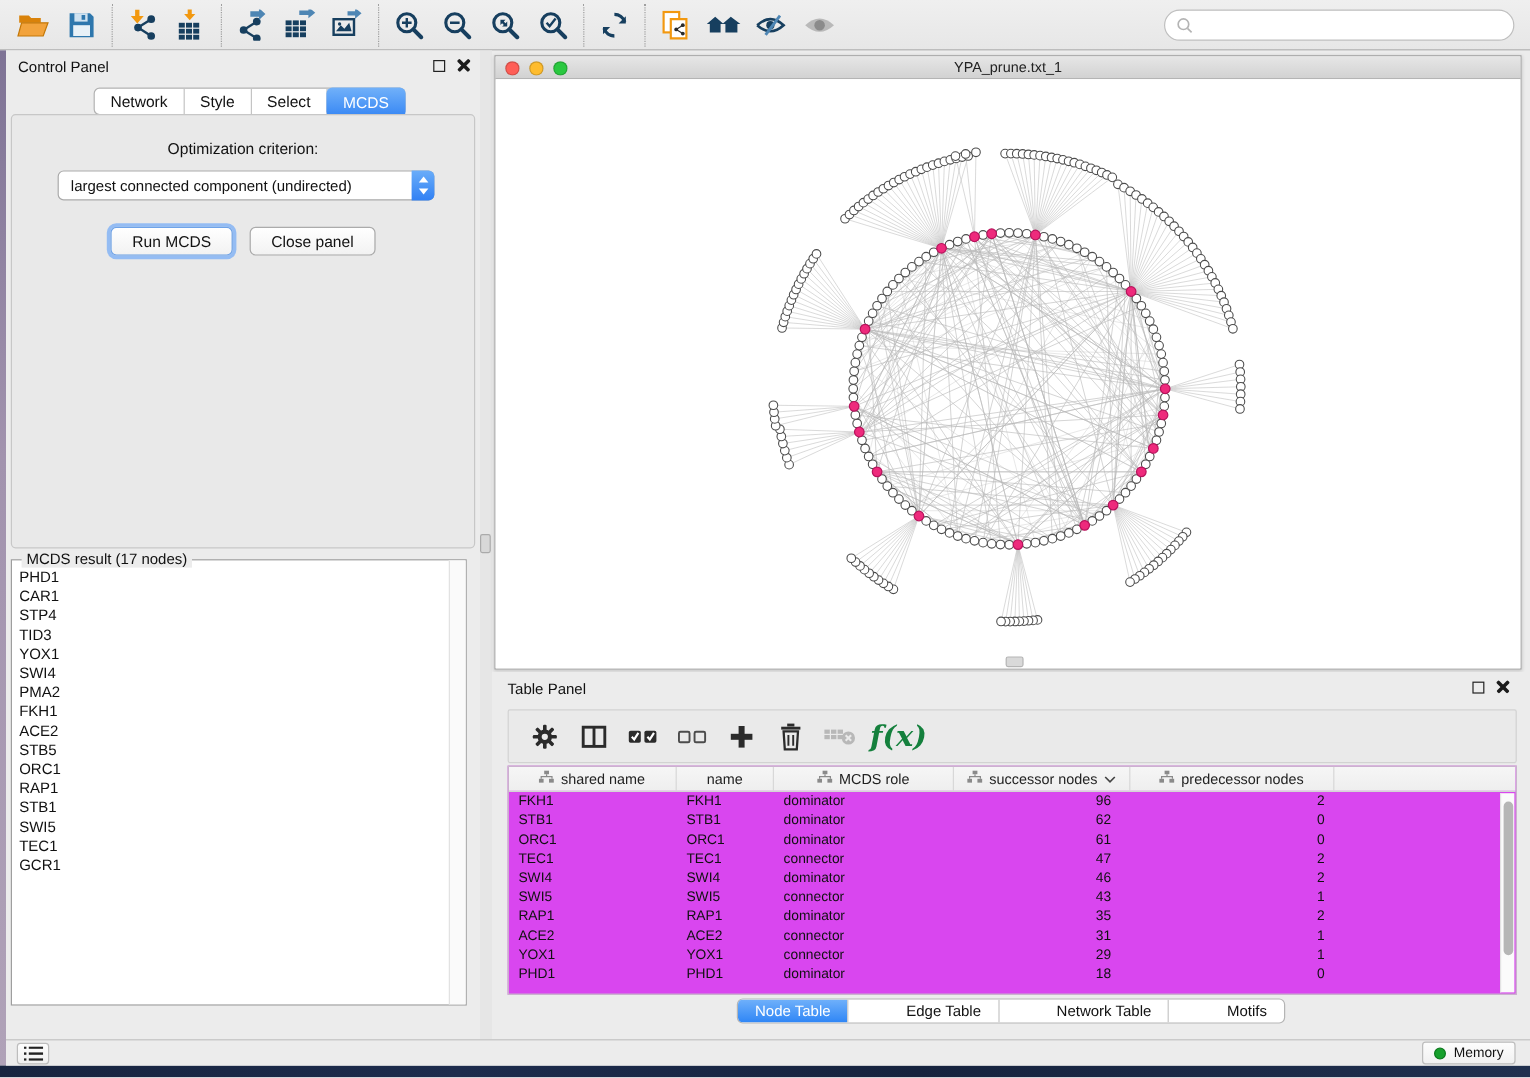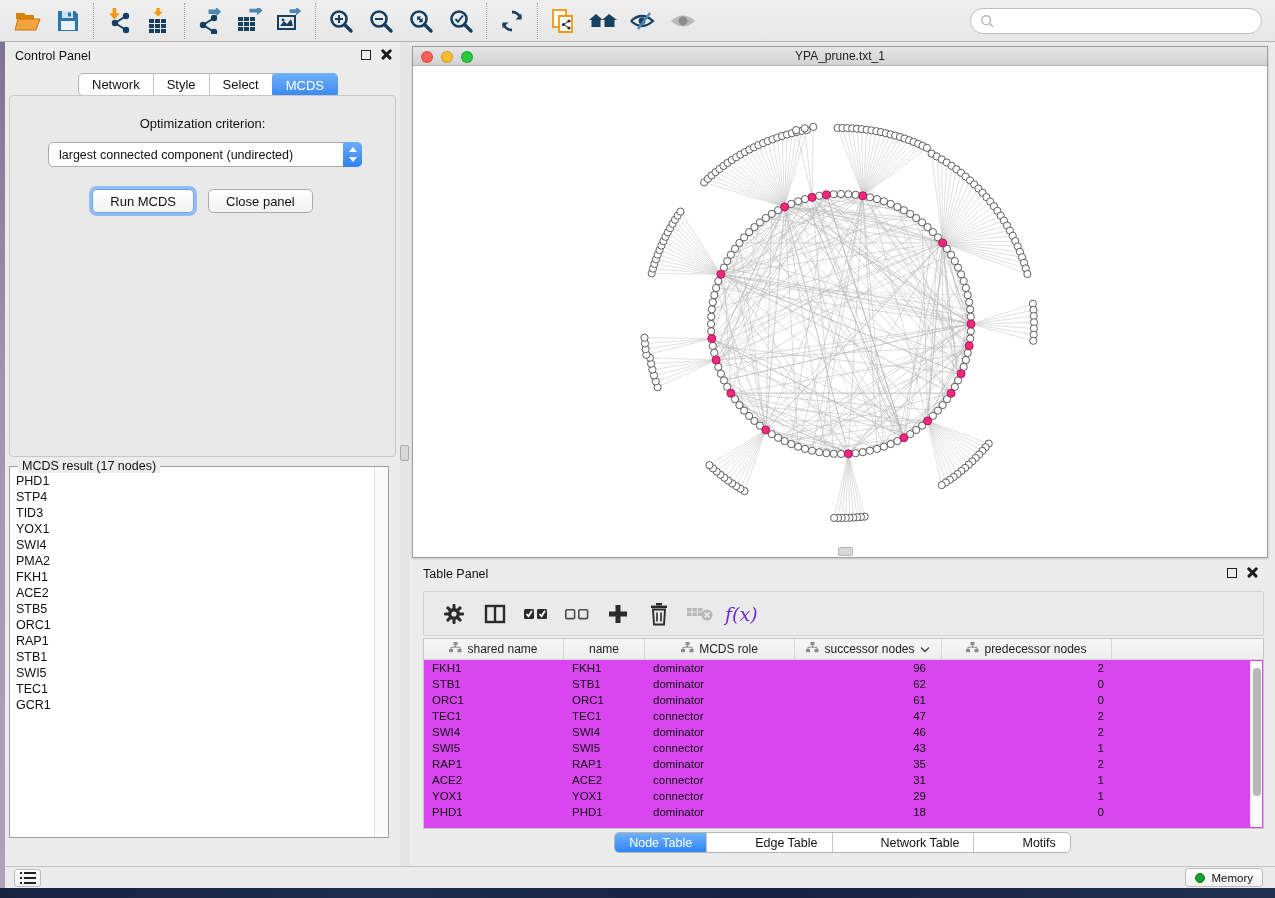--- a/index.html
+++ b/index.html
@@ -64,21 +64,21 @@
   .traffic { position:absolute; left:8px; top:3.5px; display:flex; gap:8px; }
   .light { width:12px; height:12px; border-radius:50%; border:0.5px solid rgba(0,0,0,.18); }
   .net-title { font-size:12px; color:#222; }
   .net-canvas { position:absolute; left:0; top:19px; width:854px; height:491px; background:#fff; overflow:hidden; }
   .net-canvas svg { display:block; }
 
   
   .table-panel { position:absolute; left:410px; top:560px; width:865px; height:306px; background:#ececec; }
   .tp-toolbar { position:absolute; left:13px; top:31px; width:841px; height:45px; background:#eaeaea; border:1px solid #d2d2d2; border-radius:2px; display:flex; align-items:center; gap:9px; padding-left:14px; }
   .tp-btn { width:32px; height:36px; background:transparent; border:none; display:flex; align-items:center; justify-content:center; }
-  .fx { font-family:"DejaVu Serif", serif; font-style:italic; font-size:19px; color:#6d28d9; }
+  .fx { font-family:"DejaVu Serif", serif; font-style:italic; font-size:24px; color:#15803d;font-weight:bold; }
 
   .node-table { position:absolute; left:13px; top:78px; width:841px; height:191px; background:#d946ef; border:1px solid #c6c6c6; overflow:hidden; }
   .nt-head { display:flex; height:21px; background:linear-gradient(#f6f6f6,#eeeeee); border-bottom:1px solid #d4d4d4; }
   .nt-hcell { display:flex; align-items:center; justify-content:center; gap:5px; font-size:12px; color:#222; border-right:1px solid #d8d8d8; }
   .nt-row { display:flex; height:16px; align-items:center; }
   .nt-cell { font-size:11.5px; color:#111; white-space:nowrap; overflow:hidden; }
   .c0 { width:140px; } .c1 { width:81px; } .c2 { width:150px; } .c3 { width:147px; } .c4 { width:170px; } .cf { flex:1; border-right:none; }
   .cell-pad { padding-left:8px; }
   .num-s { text-align:right; padding-right:16px; }
   .num-p { text-align:right; padding-right:8px; }
@@ -291,20 +291,21 @@
       </div>
       <div class="cp-buttons">
         <button class="mac-btn focused">Run MCDS</button>
         <button class="mac-btn">Close panel</button>
       </div>
     </div>
     <div class="result-box">
       <span class="result-legend">MCDS result (17 nodes)</span>
       <div class="result-list" id="mcds-list">
           <div class="result-item">PHD1</div>
+          <div class="result-item">CAR1</div>
           <div class="result-item">STP4</div>
           <div class="result-item">TID3</div>
           <div class="result-item">YOX1</div>
           <div class="result-item">SWI4</div>
           <div class="result-item">PMA2</div>
           <div class="result-item">FKH1</div>
           <div class="result-item">ACE2</div>
           <div class="result-item">STB5</div>
           <div class="result-item">ORC1</div>
           <div class="result-item">RAP1</div>

